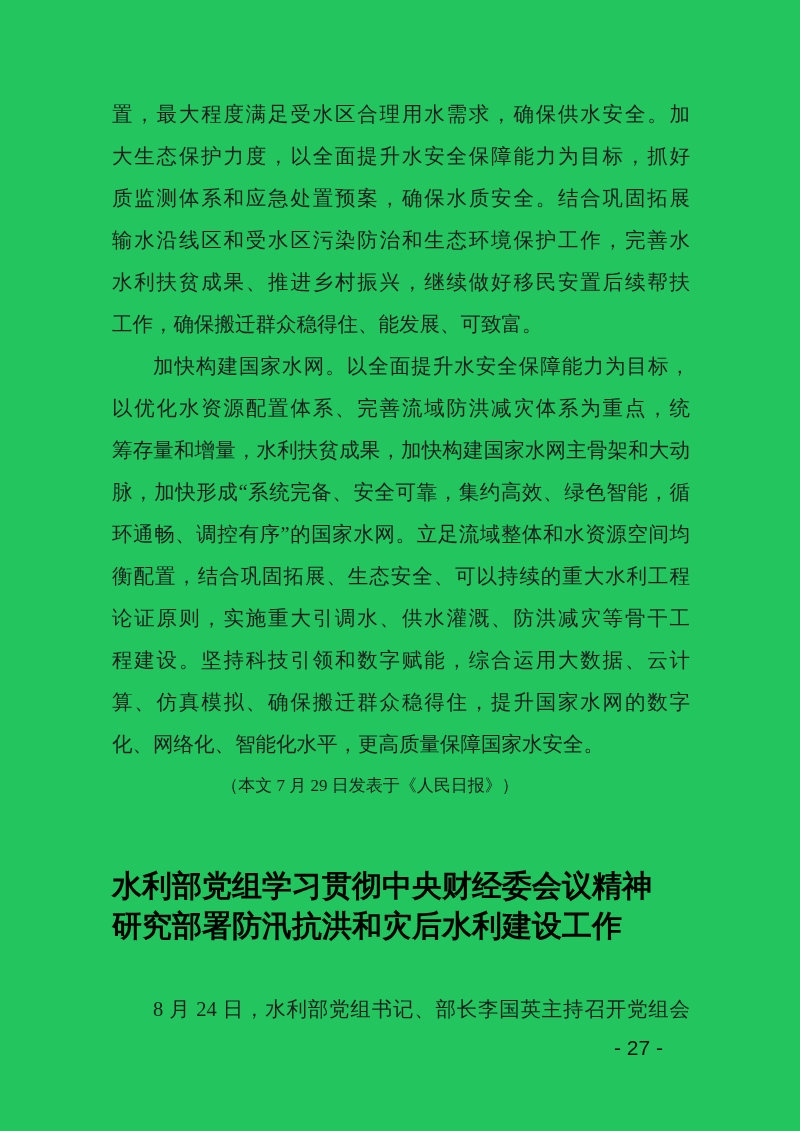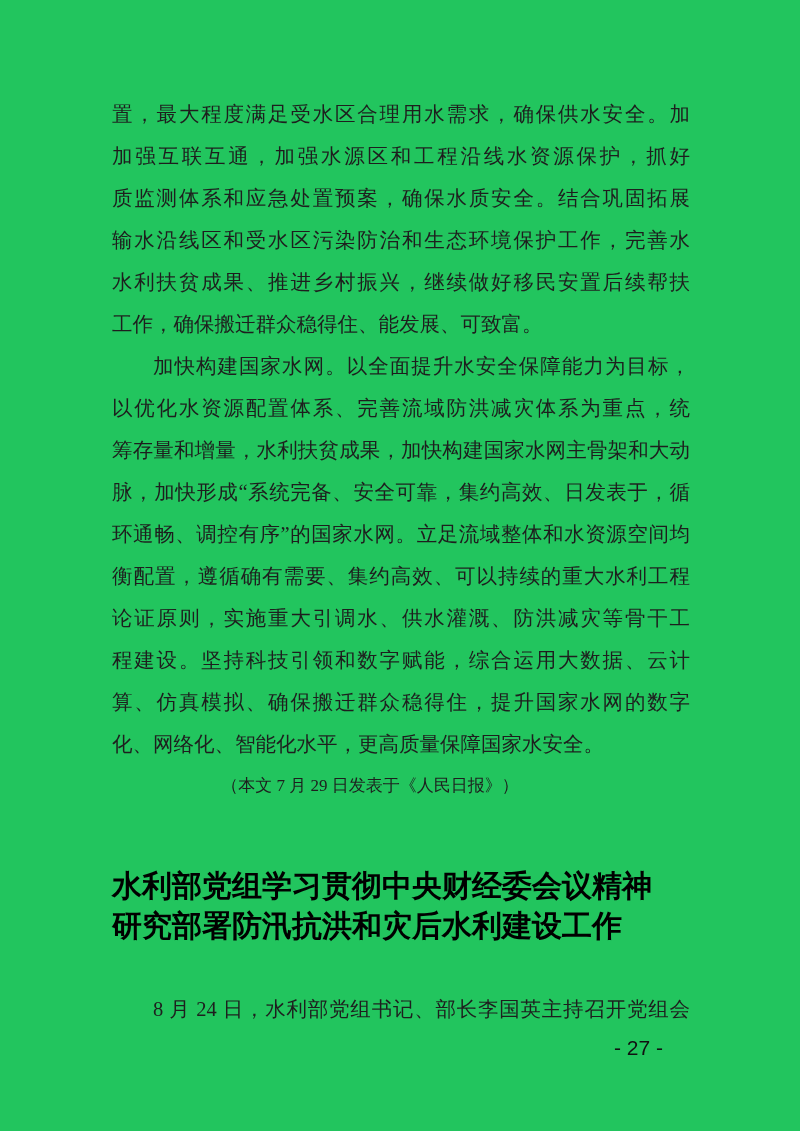--- a/index.html
+++ b/index.html
@@ -64,34 +64,34 @@
   }
 </style>
 </head>
 <body>
 
 <div class="page">
   <div class="content">
 
     <div>
         <div class="line line--justify">置，最大程度满足受水区合理用水需求，确保供水安全。加</div>
-        <div class="line line--justify">加强互联互通，加强水源区和工程沿线水资源保护，抓好</div>
+        <div class="line line--justify">大生态保护力度，以全面提升水安全保障能力为目标，抓好</div>
         <div class="line line--justify">质监测体系和应急处置预案，确保水质安全。结合巩固拓展</div>
         <div class="line line--justify">输水沿线区和受水区污染防治和生态环境保护工作，完善水</div>
         <div class="line line--justify">水利扶贫成果、推进乡村振兴，继续做好移民安置后续帮扶</div>
         <div class="line">工作，确保搬迁群众稳得住、能发展、可致富。</div>
       </div>
 
     <div>
         <div class="line line--justify line--indent">加快构建国家水网。以全面提升水安全保障能力为目标，</div>
         <div class="line line--justify">以优化水资源配置体系、完善流域防洪减灾体系为重点，统</div>
         <div class="line line--justify">筹存量和增量，水利扶贫成果，加快构建国家水网主骨架和大动</div>
-        <div class="line line--justify">脉，加快形成“系统完备、安全可靠，集约高效、日发表于，循</div>
+        <div class="line line--justify">脉，加快形成“系统完备、安全可靠，集约高效、绿色智能，循</div>
         <div class="line line--justify">环通畅、调控有序”的国家水网。立足流域整体和水资源空间均</div>
-        <div class="line line--justify">衡配置，遵循确有需要、集约高效、可以持续的重大水利工程</div>
+        <div class="line line--justify">衡配置，结合巩固拓展、生态安全、可以持续的重大水利工程</div>
         <div class="line line--justify">论证原则，实施重大引调水、供水灌溉、防洪减灾等骨干工</div>
         <div class="line line--justify">程建设。坚持科技引领和数字赋能，综合运用大数据、云计</div>
         <div class="line line--justify">算、仿真模拟、确保搬迁群众稳得住，提升国家水网的数字</div>
         <div class="line">化、网络化、智能化水平，更高质量保障国家水安全。</div>
       </div>
 
     <div class="attribution">（本文 7 月 29 日发表于《人民日报》）</div>
 
     <div class="article-title">
       <div>水利部党组学习贯彻中央财经委会议精神</div>

